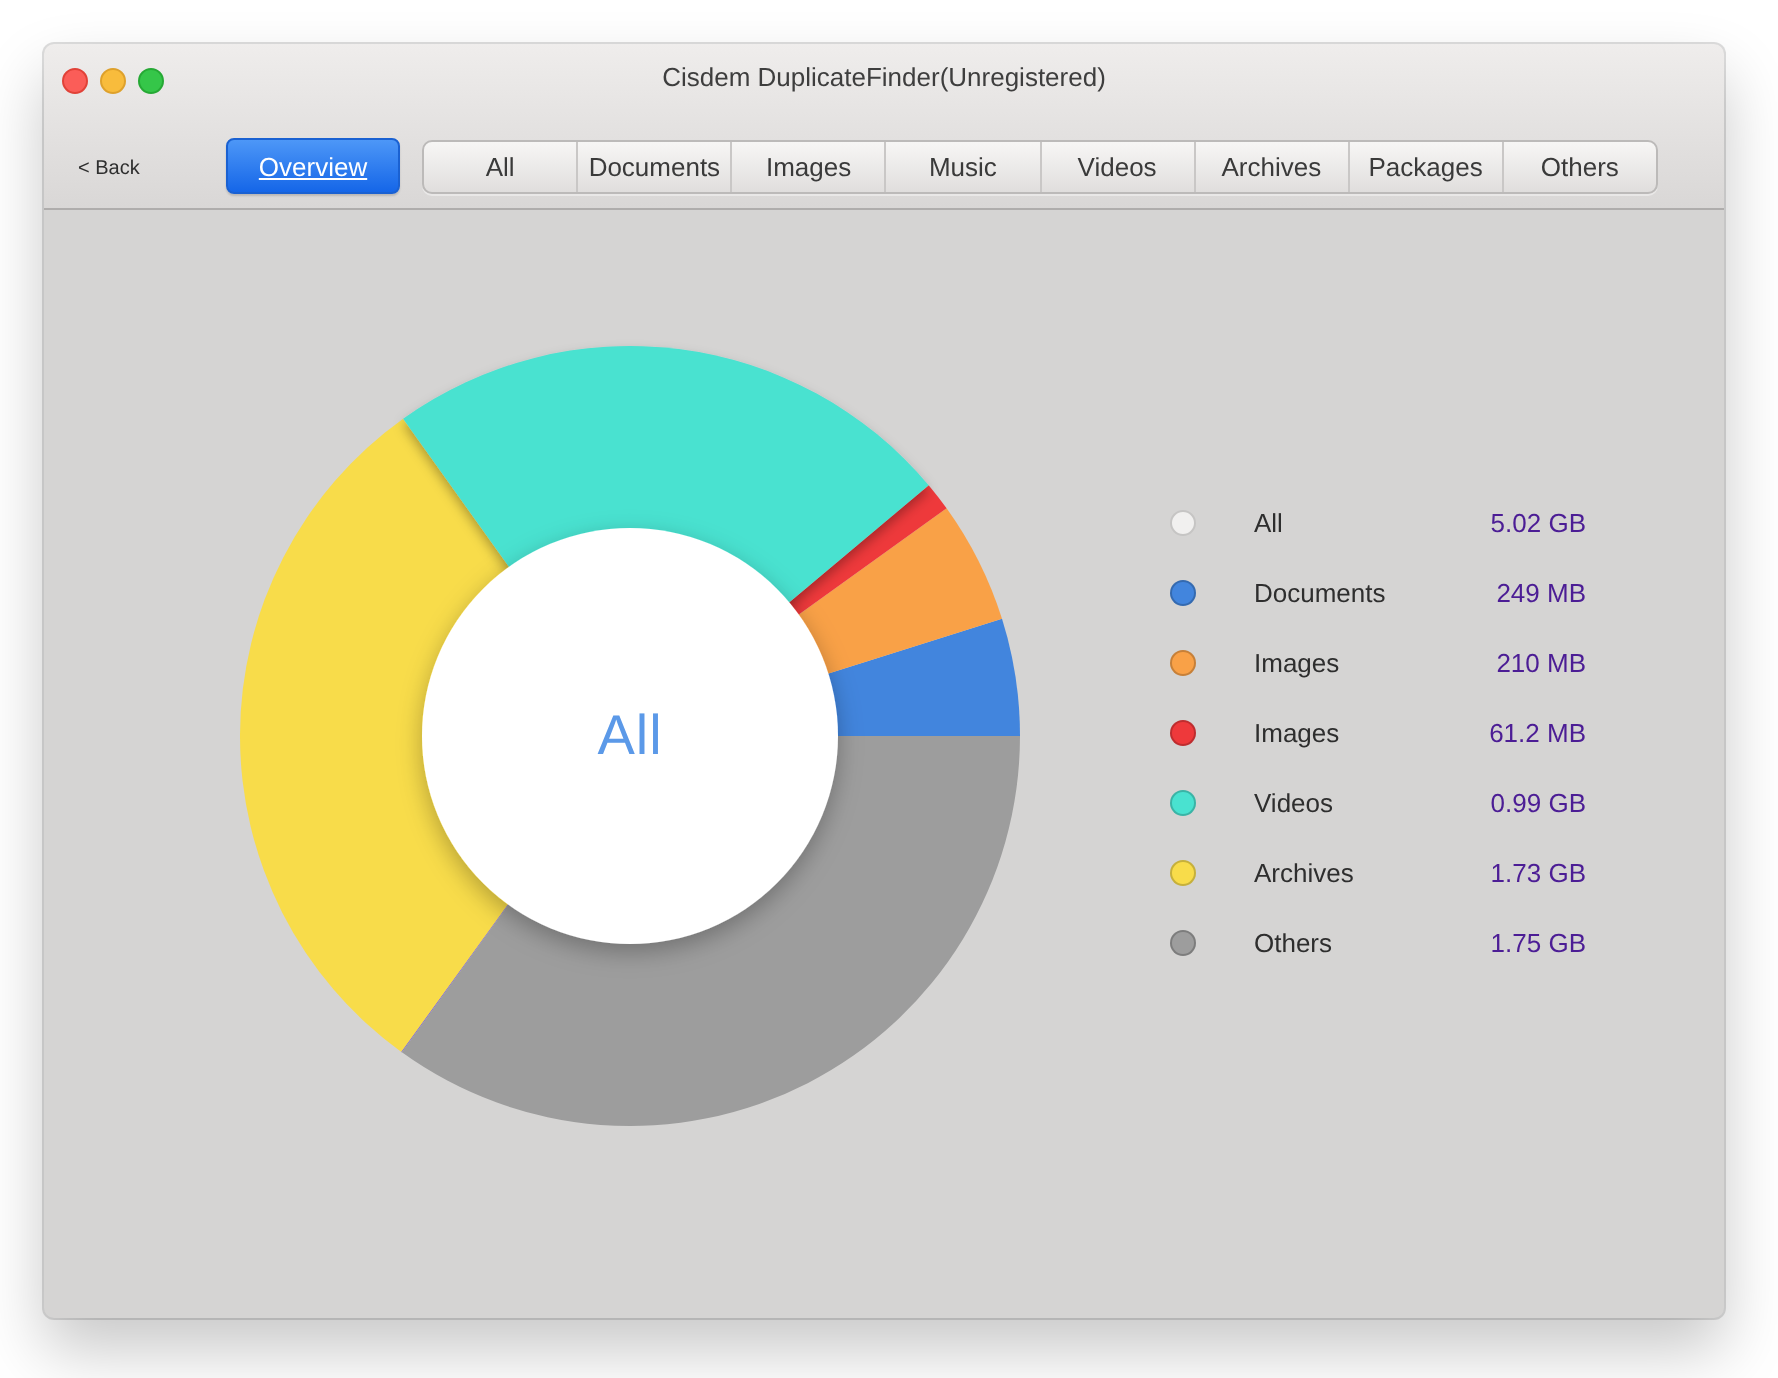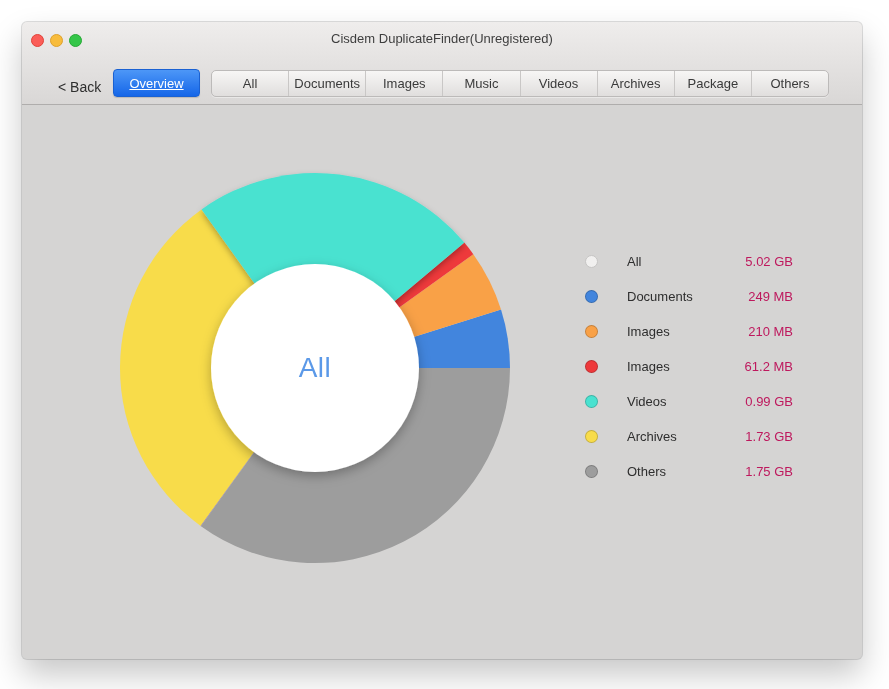--- a/index.html
+++ b/index.html
@@ -18,21 +18,21 @@
     background:linear-gradient(#EFEDEC, #D9D7D6);
     border-bottom:1px solid #AFADAC; box-sizing:border-box;
   }
   .titlebar { height:32px; display:flex; align-items:center; justify-content:center; }
   .window-title { font-size:13px; color:#3E3E3E; }
   .lights { position:absolute; left:9px; top:12px; display:flex; gap:6px; }
   .light { width:13px; height:13px; border-radius:50%; box-sizing:border-box; padding:0; }
   .light-close { background:#FB5D58; border:1px solid #E14238; }
   .light-min   { background:#F8BC3C; border:1px solid #DEA12C; }
   .light-zoom  { background:#35C649; border:1px solid #26A935; }
-  .back-label { position:absolute; left:17px; top:57px; font-size:14px; color:#2F2F2F; cursor:default;margin-left:19px; }
+  .back-label { position:absolute; left:17px; top:57px; font-size:10px; color:#2F2F2F; cursor:default; }
   .overview-btn {
     position:absolute; left:91px; top:47px; width:87px; height:28px;
     border-radius:4px; border:1px solid #1A61D2; box-sizing:border-box;
     background:linear-gradient(#4D97F7, #1566E8);
     color:#ffffff; font-size:13px;
     display:flex; align-items:center; justify-content:center;
     box-shadow:0 1px 1px rgba(0,0,0,0.15);
     text-decoration:underline;
   }
   .segmented {
@@ -54,21 +54,21 @@
     font-size:28px; font-weight:300; color:#5B99E8; letter-spacing:0.5px;
   }
   .legend { position:absolute; left:563px; top:138px; width:208px; }
   .legend-row { height:35px; display:flex; align-items:center; }
   .dot {
     width:13px; height:13px; border-radius:50%; box-sizing:border-box;
     border:1px solid rgba(0,0,0,0.20); margin-right:29px; flex:none;
   }
   .dot-ring { background:#F1F0EF !important; border:1px solid #C6C5C4; }
   .legend-label { flex:1; font-size:13px; color:#2E2E2E; }
-  .legend-size { font-size:13px; color:#be185d; text-align:right; }
+  .legend-size { font-size:13px; color:#4c1d95; text-align:right; }
 </style>
 </head>
 <body>
 
 <div class="window">
 
   <div class="chrome">
     <div class="lights">
       <button class="light light-close"></button>
       <button class="light light-min"></button>
@@ -79,21 +79,21 @@
     </div>
     <span class="back-label">&lt; Back</span>
     <div class="overview-btn">Overview</div>
     <div class="segmented">
         <div class="seg">All</div>
         <div class="seg">Documents</div>
         <div class="seg">Images</div>
         <div class="seg">Music</div>
         <div class="seg">Videos</div>
         <div class="seg">Archives</div>
-        <div class="seg">Package</div>
+        <div class="seg">Packages</div>
         <div class="seg">Others</div>
       </div>
   </div>
 
   <div class="content">
     <div class="chart-wrap">
       <svg id="pie-svg" viewBox="0 0 420 420" width="420" height="420">
         <defs>
           <filter id="sliceShadow" x="-25%" y="-25%" width="150%" height="150%">
             <feDropShadow dx="0" dy="3" stdDeviation="3" flood-color="#000000" flood-opacity="0.30"></feDropShadow>

